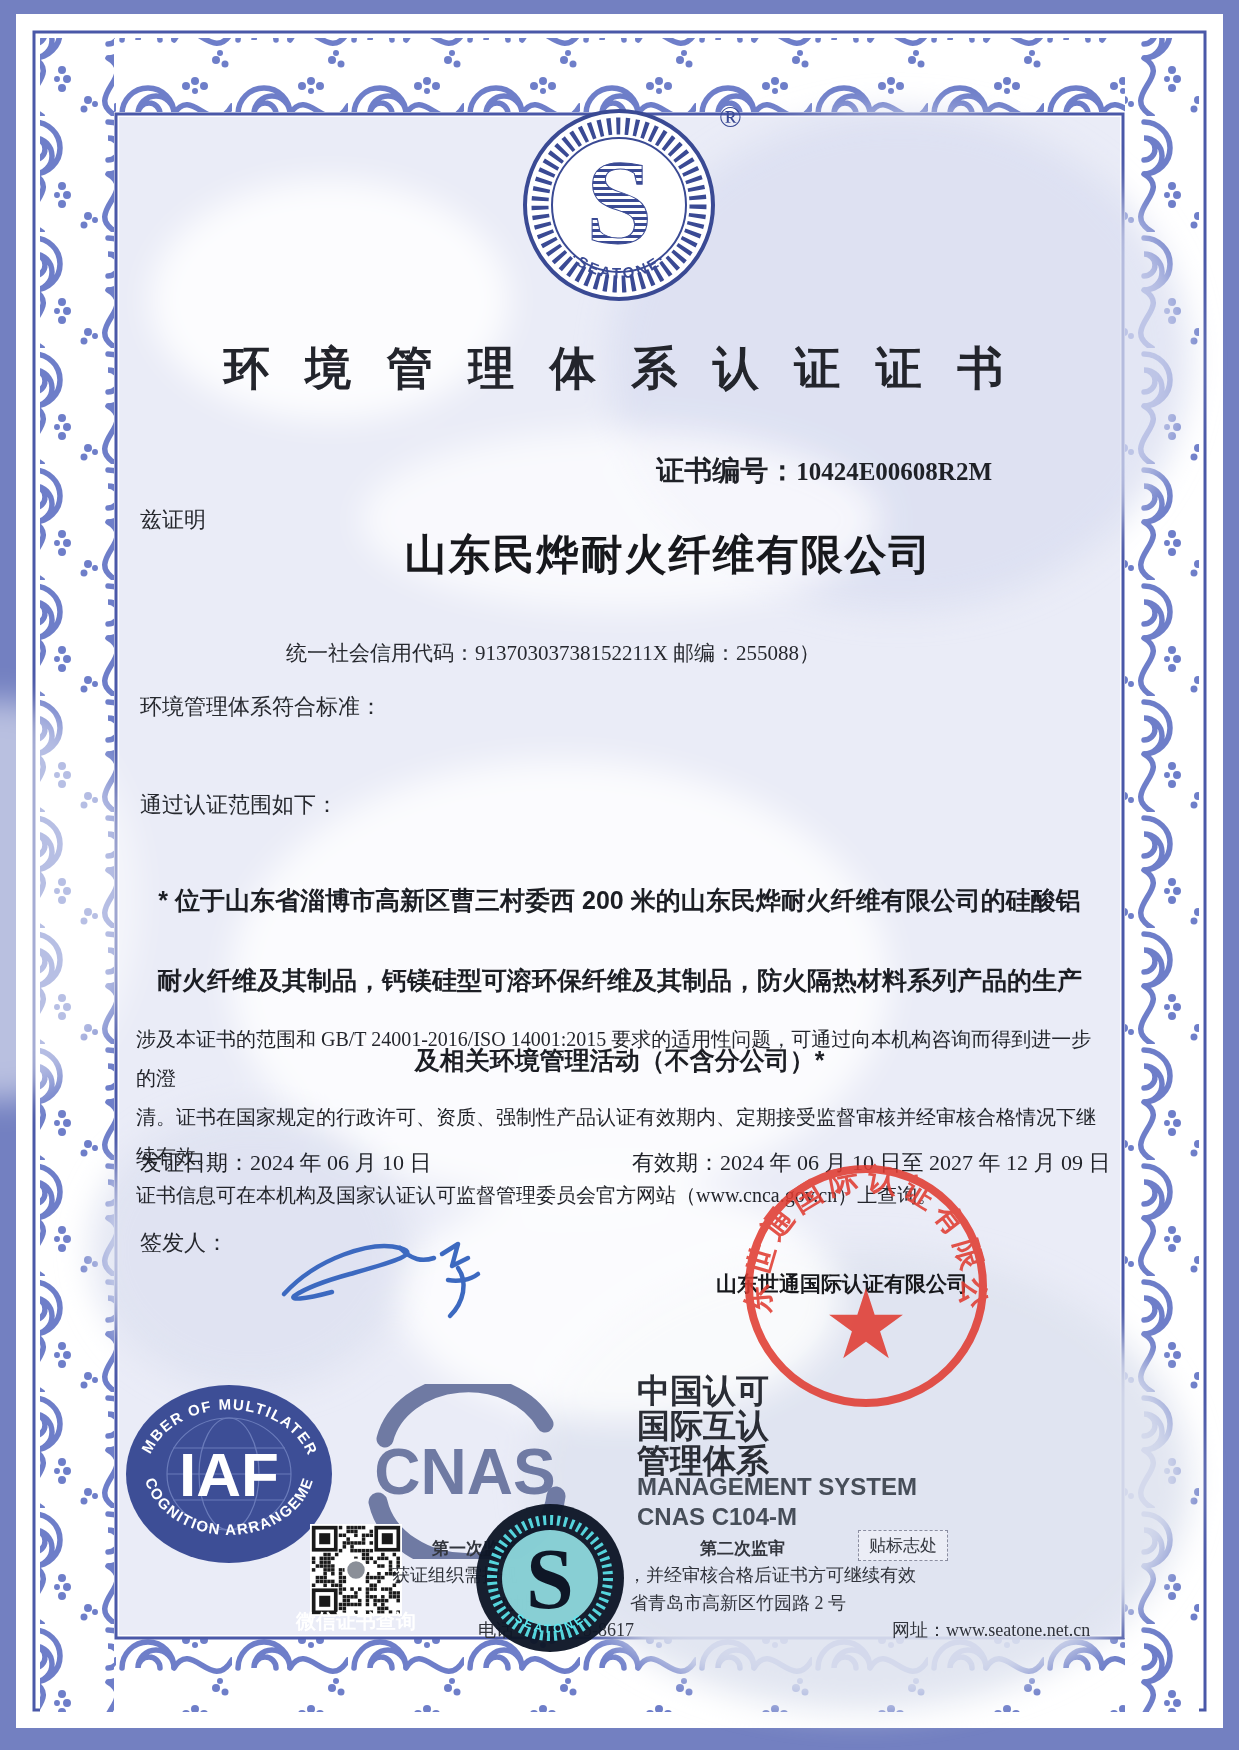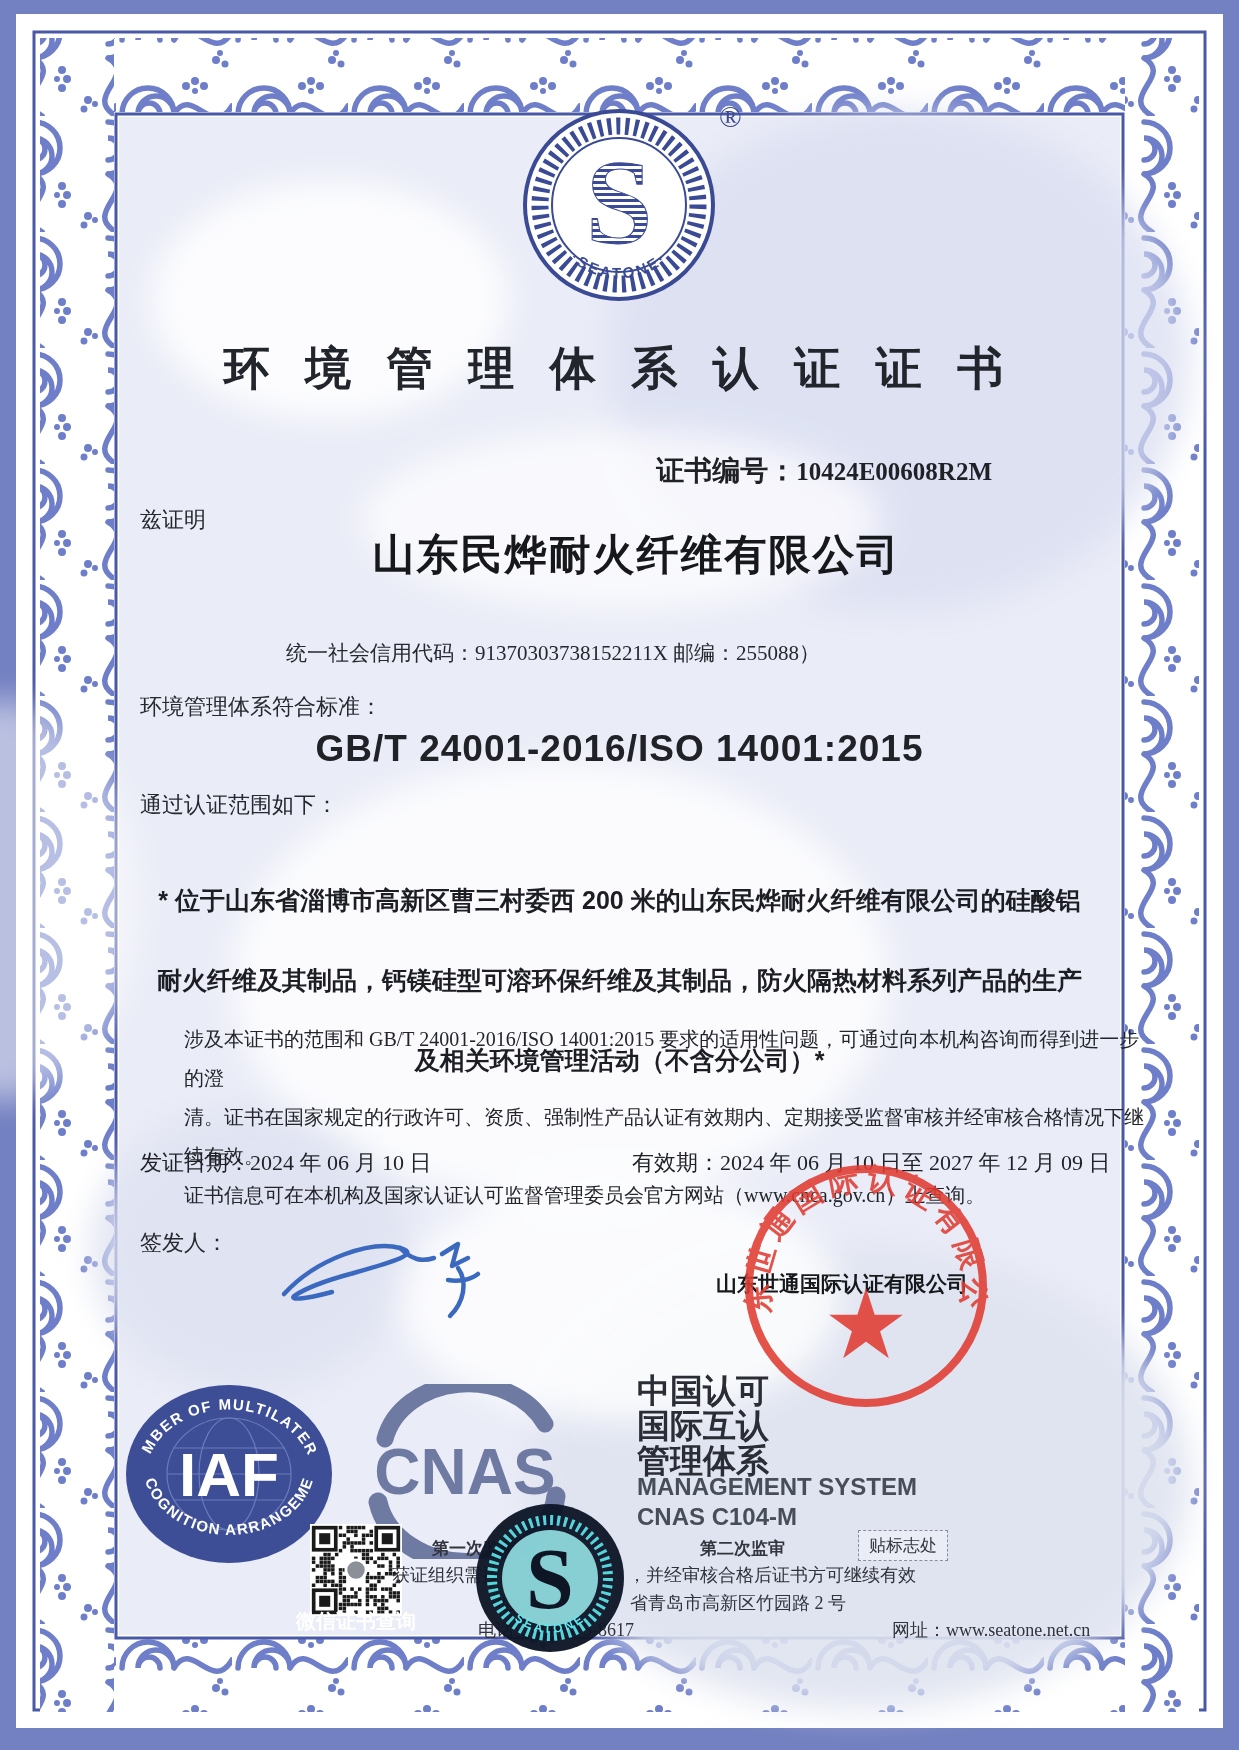--- a/index.html
+++ b/index.html
@@ -105,36 +105,35 @@
   </svg>
 
   <div class="abs z2 ctr title" style="left:119px;top:338px;width:1001px;">环 境 管 理 体 系 认 证 证 书</div>
 
   <div class="abs z2" style="left:0;top:452px;width:992px;text-align:right;">
     <span class="certno-label txt">证书编号：</span><span class="certno-val txt">10424E00608R2M</span>
   </div>
 
   <div class="abs z2 small-label" style="left:140px;top:505px;">兹证明</div>
 
-  <div class="abs z2 ctr company" style="left:119px;top:527px;width:1035px;">山东民烨耐火纤维有限公司</div>
+  <div class="abs z2 ctr company" style="left:119px;top:527px;width:1035px;padding-left:32px;">山东民烨耐火纤维有限公司</div>
 
   <div class="abs z2 ctr addr" style="left:119px;top:639px;width:868px;">统一社会信用代码：91370303738152211X 邮编：255088）</div>
 
   <div class="abs z2 small-label" style="left:140px;top:692px;">环境管理体系符合标准：</div>
-  <div class="abs z2 ctr standard" style="left:119px;top:728px;width:1001px;">GB/T 24001-2016/ISO 14001:2015</div>
 
   <div class="abs z2 small-label" style="left:140px;top:790px;">通过认证范围如下：</div>
 
   <div class="abs z2 ctr" style="left:119px;top:842px;width:1001px;">
     <div class="scope">* 位于山东省淄博市高新区曹三村委西 200 米的山东民烨耐火纤维有限公司的硅酸铝</div>
     <div class="scope">耐火纤维及其制品，钙镁硅型可溶环保纤维及其制品，防火隔热材料系列产品的生产</div>
     <div class="scope">及相关环境管理活动（不含分公司）*</div>
   </div>
 
-  <div class="abs z2" style="left:136px;top:1020px;width:975px;margin-left:48px;">
+  <div class="abs z2" style="left:136px;top:1020px;width:975px;">
     <div class="legal">涉及本证书的范围和 GB/T 24001-2016/ISO 14001:2015 要求的适用性问题，可通过向本机构咨询而得到进一步的澄</div>
     <div class="legal">清。证书在国家规定的行政许可、资质、强制性产品认证有效期内、定期接受监督审核并经审核合格情况下继续有效。</div>
     <div class="legal">证书信息可在本机构及国家认证认可监督管理委员会官方网站（www.cnca.gov.cn）上查询。</div>
   </div>
 
   <div class="abs z2 dateline" style="left:140px;top:1148px;">发证日期：2024 年 06 月 10 日</div>
   <div class="abs z2 dateline" style="left:632px;top:1148px;">有效期：2024 年 06 月 10 日至 2027 年 12 月 09 日</div>
 
   <div class="abs z2 small-label" style="left:140px;top:1228px;">签发人：</div>
 

